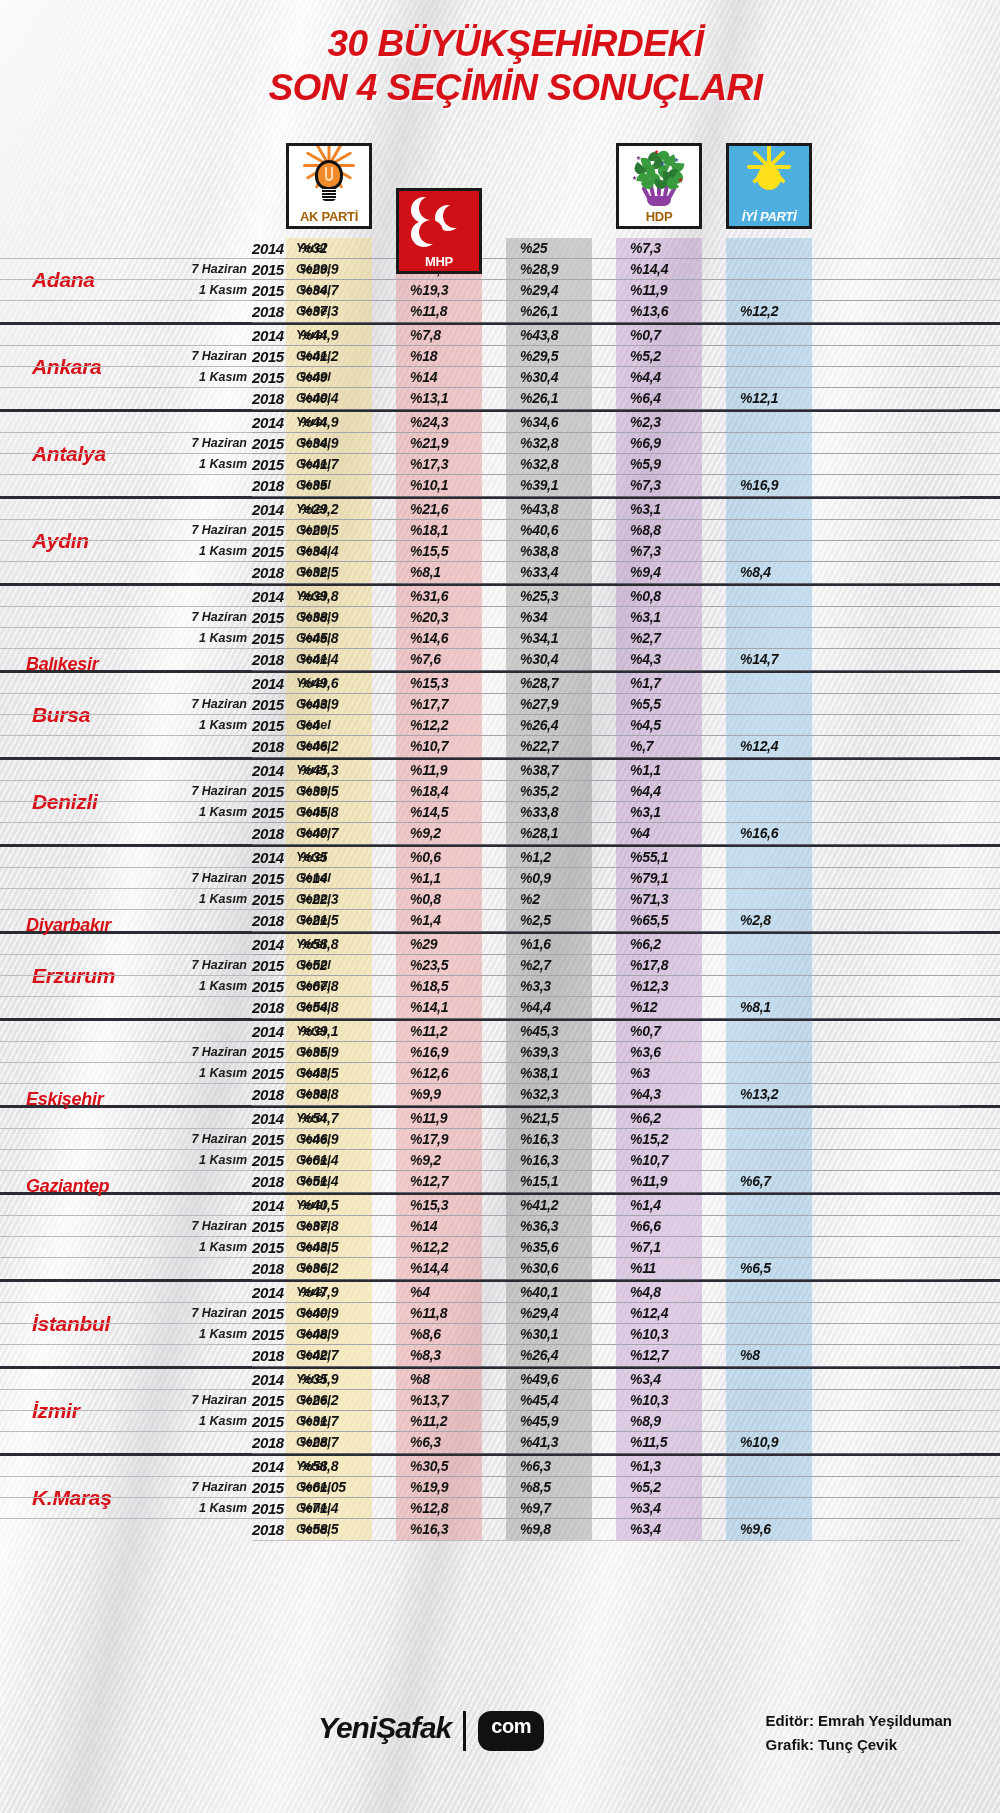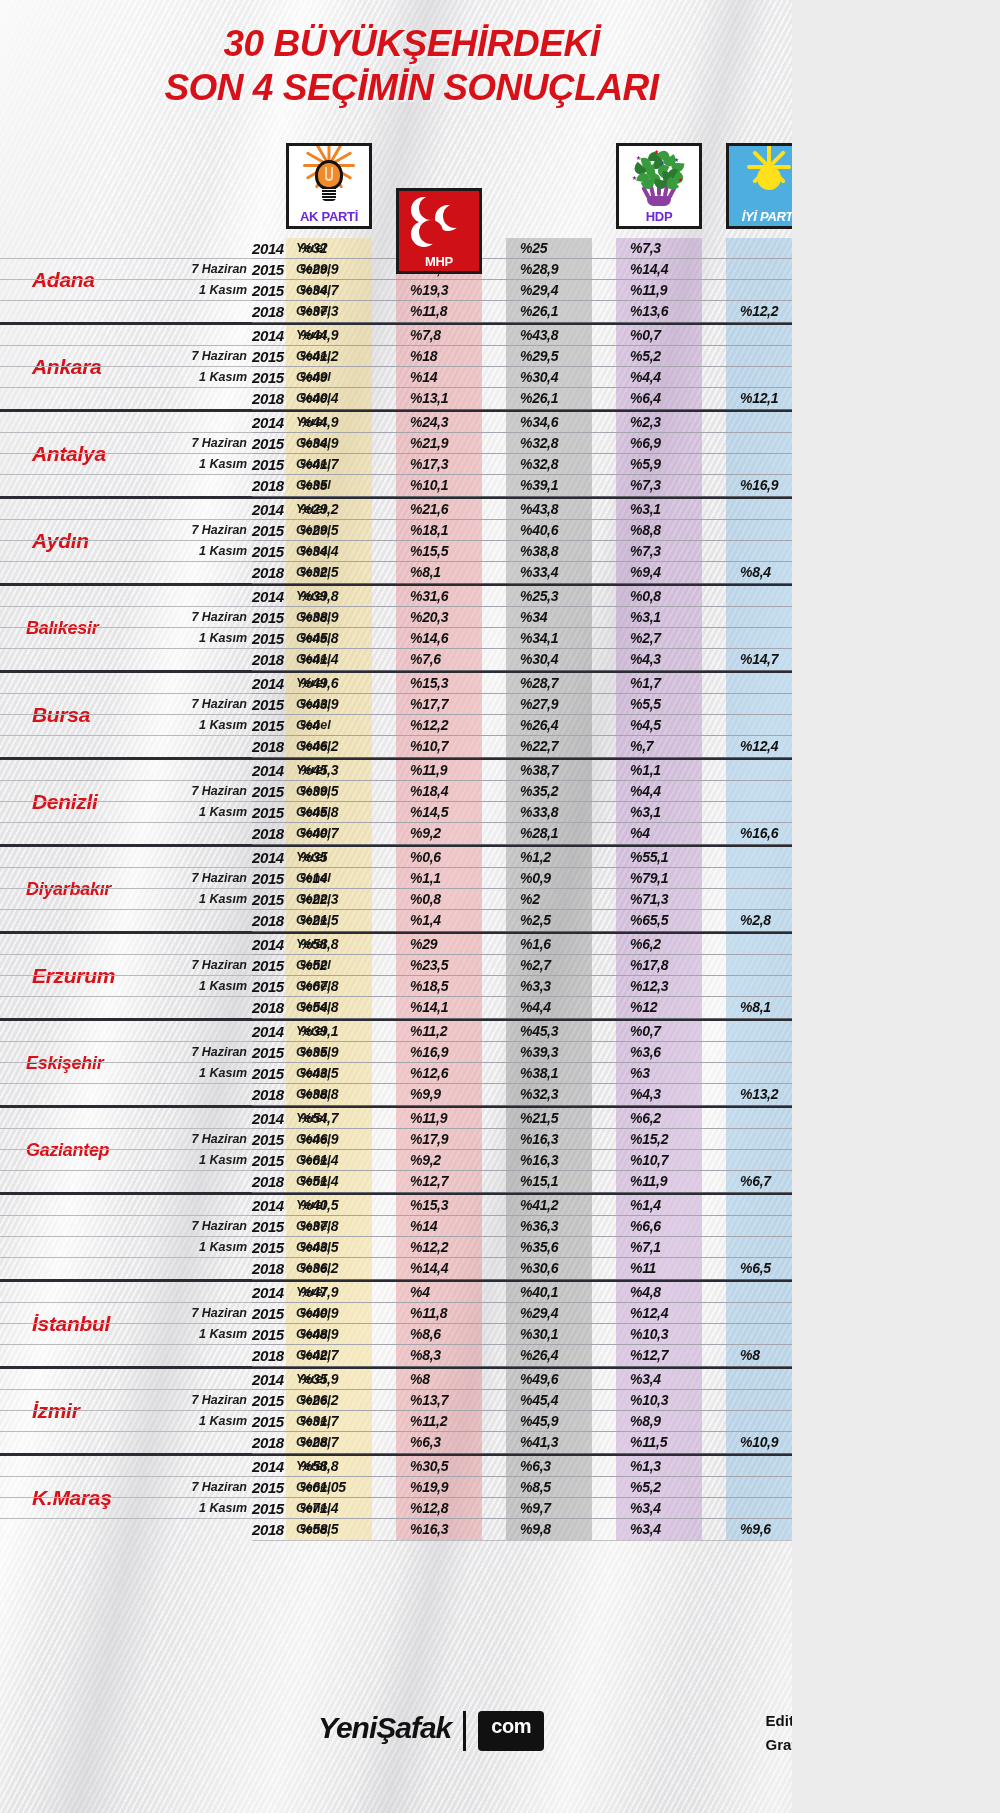--- a/index.html
+++ b/index.html
@@ -6,21 +6,21 @@
   * { box-sizing: border-box; margin: 0; padding: 0; }
   html, body {
     width: 1000px;
     height: 1813px;
     font-family: "Liberation Sans", sans-serif;
     background: #ececed;
     overflow: hidden;
   }
   #page {
     position: relative;
-    width: 792px;
+    width: 1000px;
     height: 1813px;
     background:
       linear-gradient(115deg, rgba(255,255,255,0.85) 0%, rgba(255,255,255,0) 18%),
       linear-gradient(100deg, rgba(214,214,216,0.55) 0%, rgba(255,255,255,0) 12%),
       repeating-linear-gradient(118deg,
          rgba(255,255,255,0.55) 0px, rgba(255,255,255,0.55) 2px,
          rgba(222,222,224,0.38) 2px, rgba(222,222,224,0.38) 5px),
       linear-gradient(160deg, #f4f4f5 0%, #e6e6e8 45%, #efeff0 70%, #e2e2e4 100%);
     overflow: hidden;
     padding-left: 31px;
@@ -80,21 +80,21 @@
   }
   .logo-area { flex: 1 1 auto; width: 100%; display:flex; align-items:center; justify-content:center; position: relative; }
   .party-name {
     width: 100%;
     text-align: center;
     font-weight: bold;
     font-size: 13px;
     line-height: 15px;
     padding-bottom: 2px;
     letter-spacing: -0.3px;
-    color: #6d28d9;
+    color: #a16207;
   }
   
   #pc-akp { left: 286px; }
   #pc-akp .logo-area { background: #fff; }
   .bulb { width: 56px; height: 56px; position: relative; }
   .bulb .rays { position:absolute; inset:0; }
   .bulb .ray { position:absolute; left:50%; top:50%; width:3px; height:25px; background:#ef8326; transform-origin: 50% 0%; border-radius:2px;}
   .bulb .glass {
     position:absolute; left:14px; top:10px; width:28px; height:30px;
     background:#f08a2a; border:3px solid #111; border-radius:50% 50% 45% 45%;
@@ -170,21 +170,21 @@
     width: 248px; height: 84px;
     display: flex; align-items: center; justify-content: flex-start;
     padding-left: 32px;
     color: #d81118;
     font-weight: bold; font-style: italic;
     font-size: 21px;
     letter-spacing: -0.3px;
     white-space: nowrap;
     z-index: 4;
   }
-  .city-name.small { font-size: 18px; padding-left: 26px; }
+  .city-name.small { font-size: 18px; padding-left: 26px; margin-top: 36px; }
   .rows { position: absolute; left: 0; top: 0; width: 1000px; height: 84px; z-index: 4; }
   .erow {
     position: relative;
     height: 21px;
     border-bottom: 1px solid #b9b9c0;
   }
   .erow:last-child { border-bottom: none; }
   .c-when {
     position: absolute; left: 140px; top: 0; width: 112px; height: 21px;
     text-align: right; padding-right: 5px;
@@ -224,21 +224,21 @@
     z-index: 6;
     display: flex; align-items: center;
   }
   #brand { position:absolute; left: 318px; top: 48px; display:flex; }
   #brand .yeni {
     font-size: 30px; font-weight: bold; font-style: italic; color:#111; letter-spacing:-1px;
   }
   #brand .sep { width: 3px; height: 40px; background:#111; margin: 0 12px; }
   #brand .com {
     background:#111; color:#fff; font-size: 20px; font-weight:bold;
-    padding: 4px 13px 5px; border-radius: 4px; letter-spacing:-0.5px;
+    padding: 4px 13px 5px; border-radius: 13px; letter-spacing:-0.5px;
   }
   #credits { position:absolute; right: 48px; top: 46px; text-align: left; }
   #credits div {
     font-size: 15px; font-weight: bold; color:#111; line-height: 24px; white-space: nowrap;
   }
 </style>
 </head>
 <body>
 
 <div id="page">

